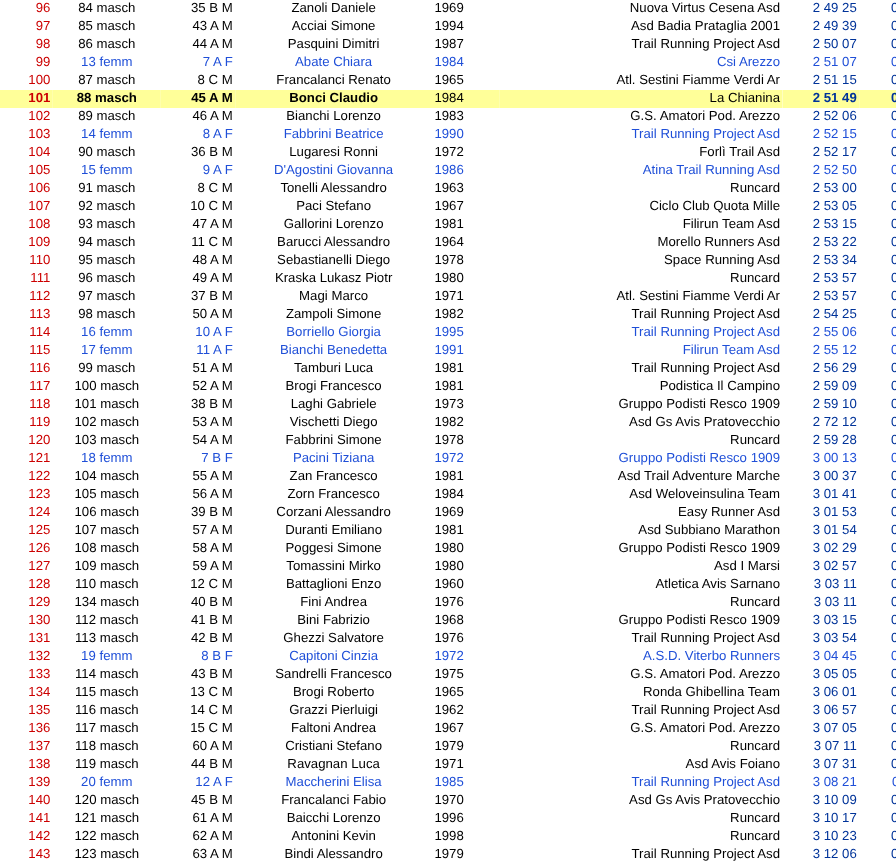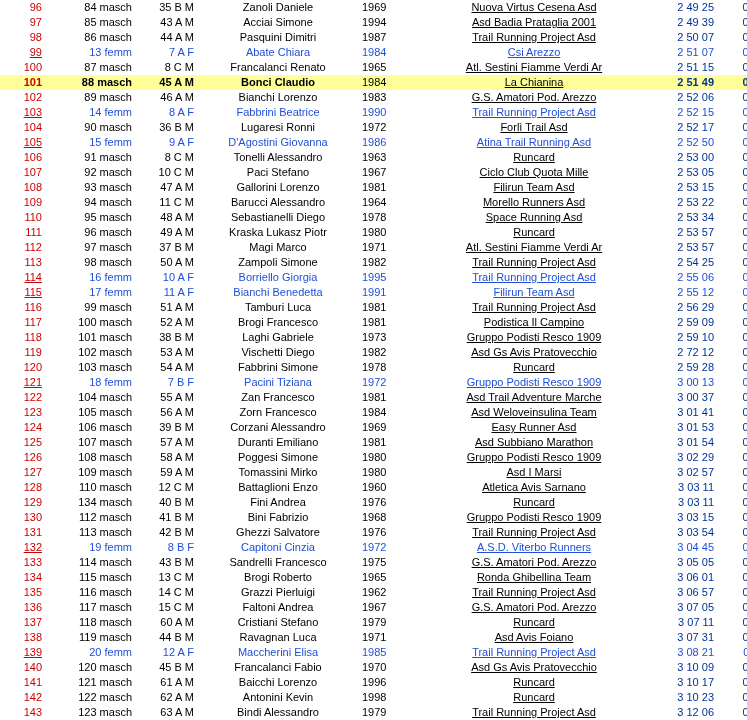--- a/index.html
+++ b/index.html
@@ -24,40 +24,40 @@
     padding: 0 2px;
     height: 15px;
     line-height: 15px;
     font-size: 11px;
     white-space: nowrap;
     overflow: hidden;
     vertical-align: middle;
   }
   
   .c-pos      { width: 40px;  text-align: right; padding-right: 6px; }
-  .c-cat      { width: 86px;  text-align: right; padding-right: 6px; }
+  .c-cat      { width: 86px;  text-align: center; padding-right: 6px; }
   .c-catpos   { width: 58px;  text-align: right; padding-right: 8px; }
   .c-name     { width: 160px; text-align: center; padding-right: 6px; }
   .c-year     { width: 52px;  text-align: left;  padding-left: 8px; }
-  .c-team     { width: 232px; text-align: center;  padding-left: 6px; text-decoration: underline; }
+  .c-team     { width: 232px; text-align: right;  padding-left: 6px; }
   .c-time     { width: 60px;  text-align: right; padding-right: 8px; }
   .c-gap      { width: 52px;  text-align: right; padding-right: 8px; }
 
   
   tr.male td.c-pos   { color: #cc0000; font-weight: normal; }
   tr.male td.c-cat,
   tr.male td.c-catpos,
   tr.male td.c-name,
   tr.male td.c-year,
   tr.male td.c-team  { color: #000000; }
   tr.male td.c-time,
   tr.male td.c-gap   { color: #003399; }
 
   
-  tr.female td.c-pos { color: #cc0000; text-decoration: underline; }
+  tr.female td.c-pos { color: #cc0000; }
   tr.female td.c-cat,
   tr.female td.c-catpos,
   tr.female td.c-name,
   tr.female td.c-year,
   tr.female td.c-team,
   tr.female td.c-time,
   tr.female td.c-gap { color: #1f4fd8; }
 
   
   tr.highlight td { background: #ffff99; margin-left: 24px; }

